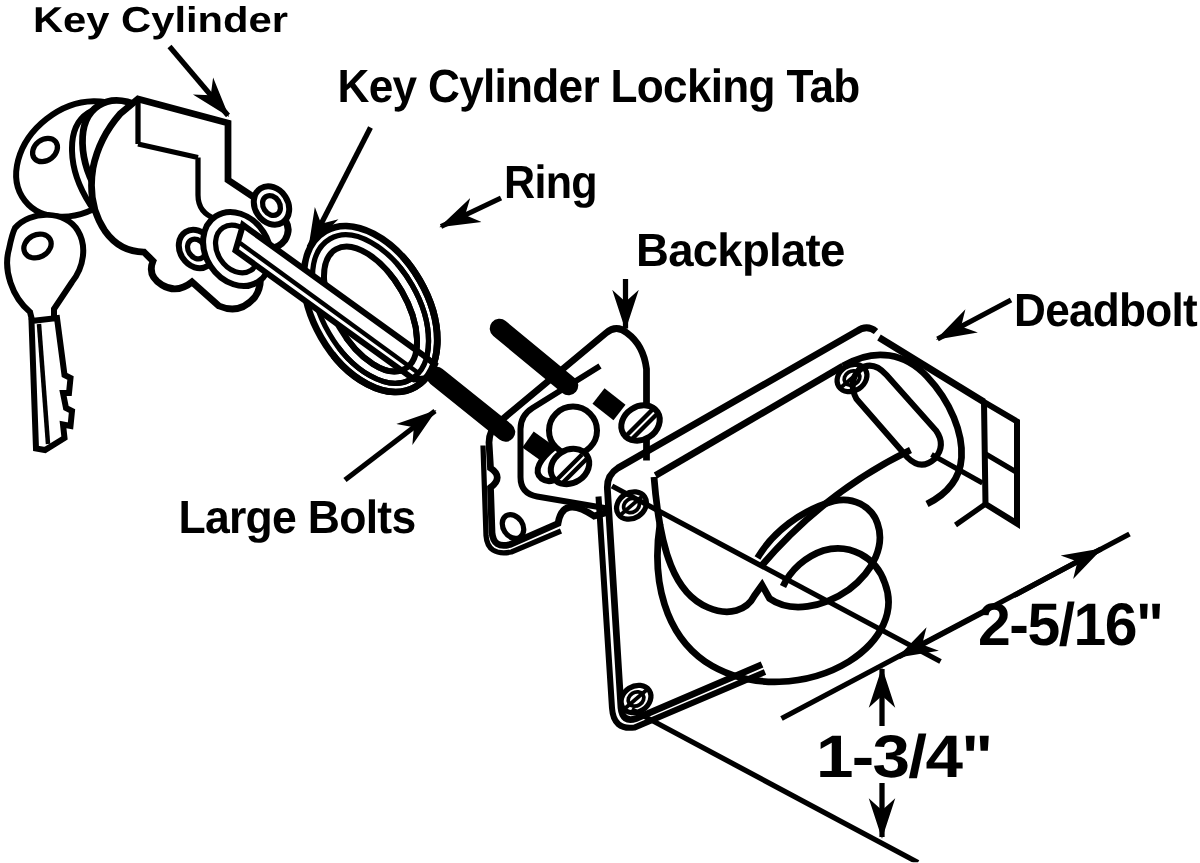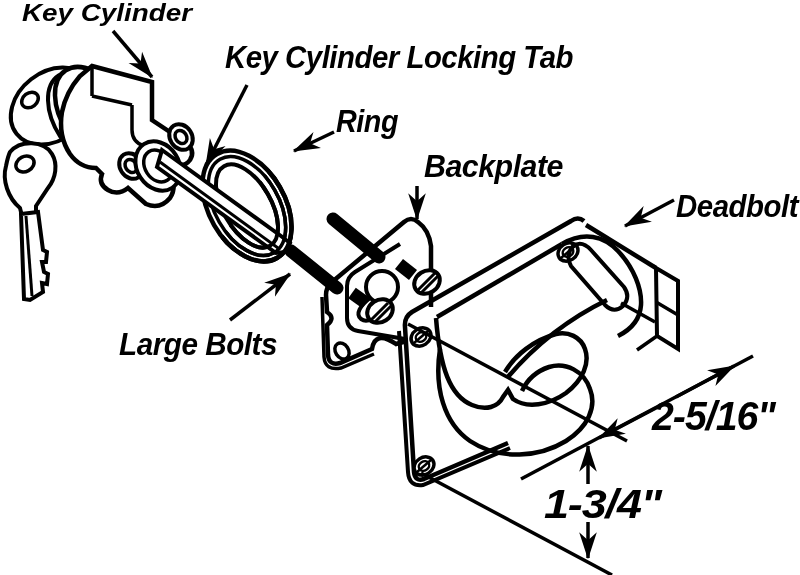--- a/index.html
+++ b/index.html
@@ -1,17 +1,17 @@
 <!DOCTYPE html>
 <html><head>
 <meta charset="utf-8">
 <style>
   html,body{margin:0;padding:0;background:#fff;}
   .stage{position:relative;width:800px;height:575px;background:#ffffff;overflow:hidden;
-         font-family:"Liberation Sans", sans-serif;font-style:italic;}
+         font-family:"Liberation Sans", sans-serif;}
   .stage svg{position:absolute;left:0;top:0;}
   text{font-family:"Liberation Sans", sans-serif;font-weight:bold;fill:#000;}
   .lbl{font-size:31px;letter-spacing:-0.5px;}
   .lbl-sm{font-size:24px;letter-spacing:0px;}
   .dim{font-size:40px;letter-spacing:-1px;}
 </style>
 </head>
 <body>
 
 <div class="stage">

